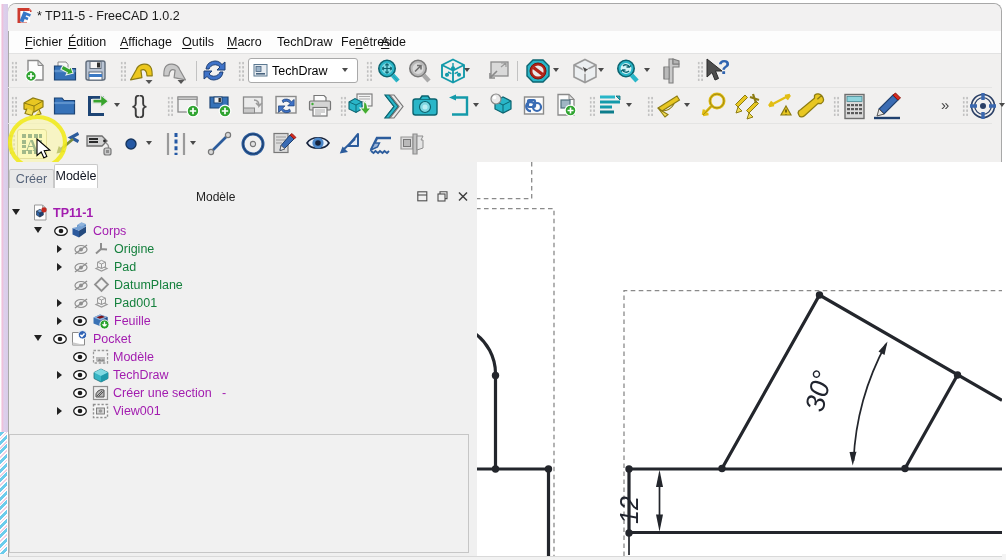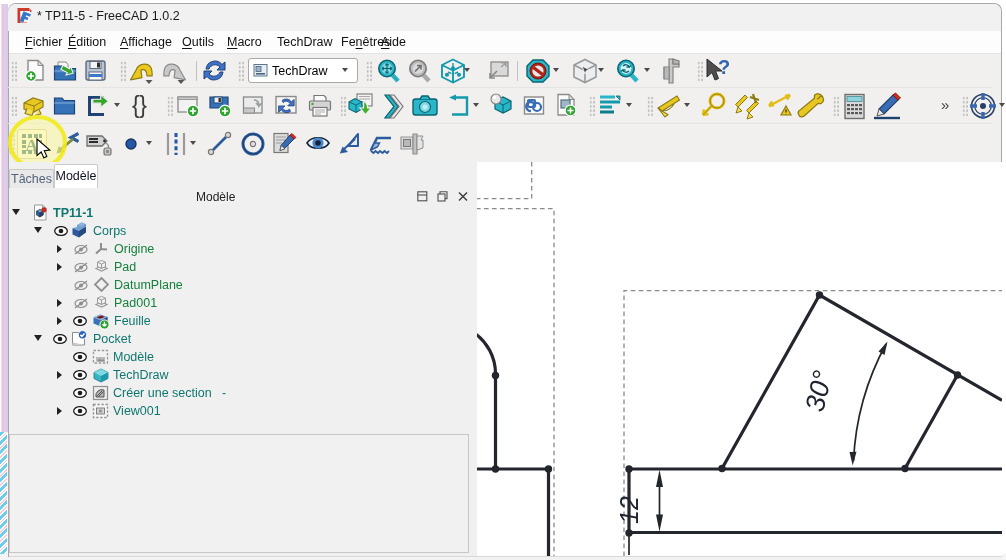--- a/index.html
+++ b/index.html
@@ -33,21 +33,21 @@
 #dock { left:9px; top:162px; width:468px; height:394px; background:#f0f0f0; }
 .tab { position:absolute; font-size:12.5px; text-align:center; }
 #tab1 { left:9px; top:169px; width:45px; height:19px; background:#e9e9e9; border:1px solid #c9c9c9; border-bottom:none;
   border-radius:2px 2px 0 0; color:#55637a; line-height:18px; }
 #tab2 { left:54px; top:164px; width:44px; height:24px; background:#ffffff; border:1px solid #c9c9c9; border-bottom:none;
   border-radius:2px 2px 0 0; color:#10141f; line-height:23px; }
 #paneltitle { left:196px; top:190px; font-size:12px; color:#222; }
 #proppanel { left:9px; top:434px; width:460px; height:119px; background:#f1f1f1; border:1px solid #c6c6c6; }
 
 
-.trow { position:absolute; font-size:12.5px; color:#0f766e; white-space:nowrap; }
+.trow { position:absolute; font-size:12.5px; color:#a21caf; white-space:nowrap; }
 .gray { color:#15803d; }
 .arrow-d { position:absolute; width:0; height:0; border-left:4.5px solid transparent; border-right:4.5px solid transparent; border-top:6px solid #222; }
 .arrow-r { position:absolute; width:0; height:0; border-top:4px solid transparent; border-bottom:4px solid transparent; border-left:5.5px solid #222; }
 
 
 #canvas { left:477px; top:162px; width:525px; height:394px; background:#ffffff; }
 
 
 #status { left:9px; top:556px; width:993px; height:4px; background:#f2f2f2; border-top:1px solid #d9d9d9; }
 
@@ -460,21 +460,21 @@
     </div>
 
   <div id="overlay2" class="abs" style="left:0;top:0;width:1006px;height:560px;pointer-events:none">
     <svg width="1006" height="560" viewBox="0 0 1006 560">
       <ellipse cx="37.5" cy="142.5" rx="27.5" ry="25.5" fill="rgba(252,248,160,0.55)"></ellipse>
       <ellipse cx="37.5" cy="142.5" rx="27.5" ry="25.5" fill="none" stroke="rgba(240,233,25,0.88)" stroke-width="4.2"></ellipse>
       <path d="M37,139 l0,16.5 4.2,-3.6 2.6,5.8 3,-1.3 -2.6,-5.8 5.6,-0.6 Z" fill="#fff" stroke="#000" stroke-width="1.1"></path>
     </svg>
   </div>
   <div id="dock" class="abs"></div>
-  <div id="tab1" class="tab">Tâches</div>
+  <div id="tab1" class="tab">Créer</div>
   <div id="tab2" class="tab">Modèle</div>
   <div id="paneltitle" class="abs">Modèle</div>
   <div id="proppanel" class="abs"></div>
   <svg width="0" height="0" style="position:absolute">
     <defs>
       <g id="eyeo">
         <ellipse cx="7" cy="5" rx="6.3" ry="4.4" fill="#fff" stroke="#1d1d1d" stroke-width="1.3"></ellipse>
         <circle cx="7" cy="5" r="2.3" fill="#1d1d1d"></circle>
       </g>
       <g id="eyex">

